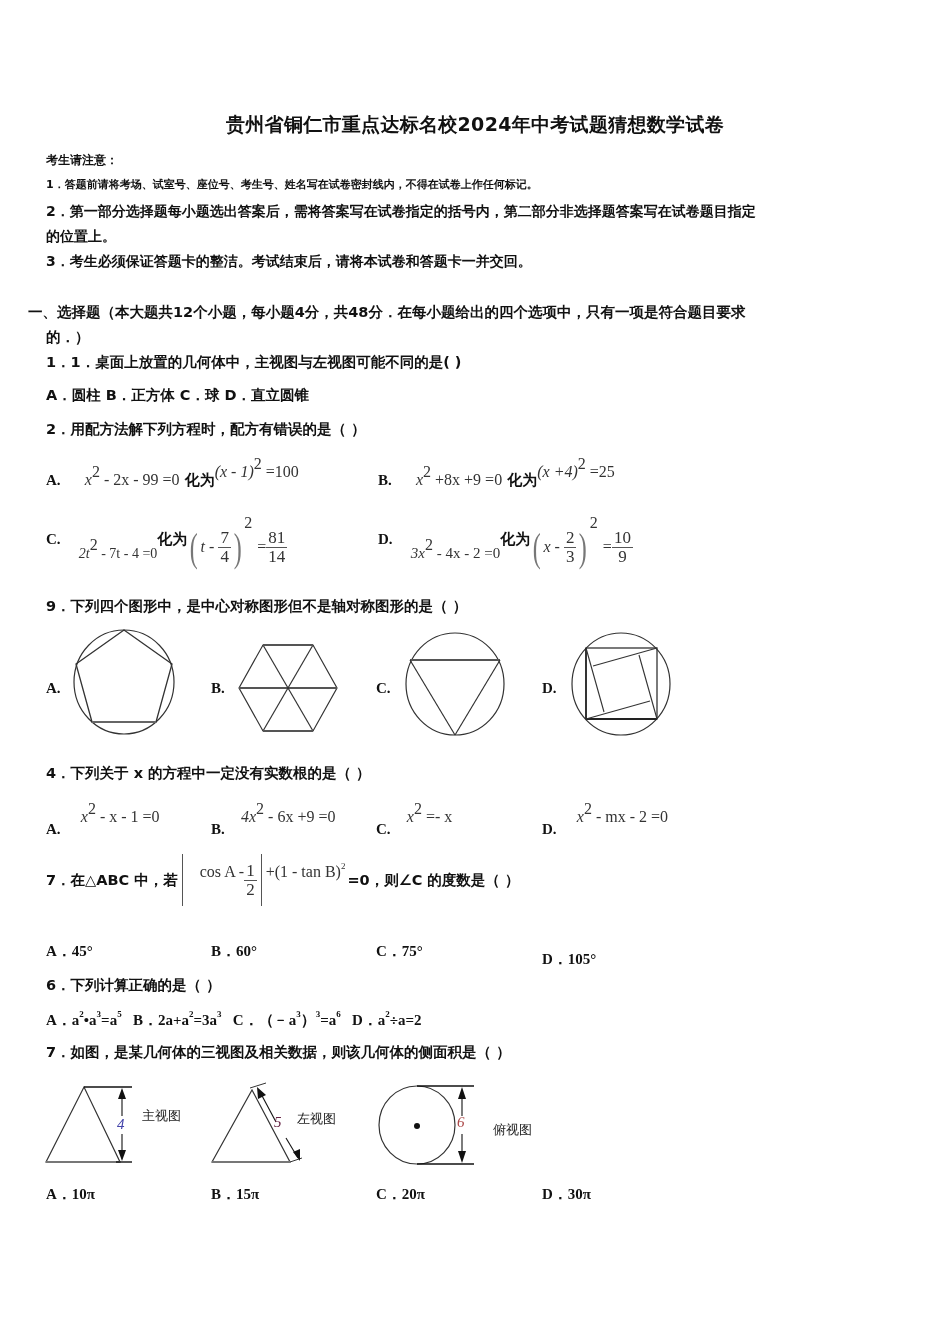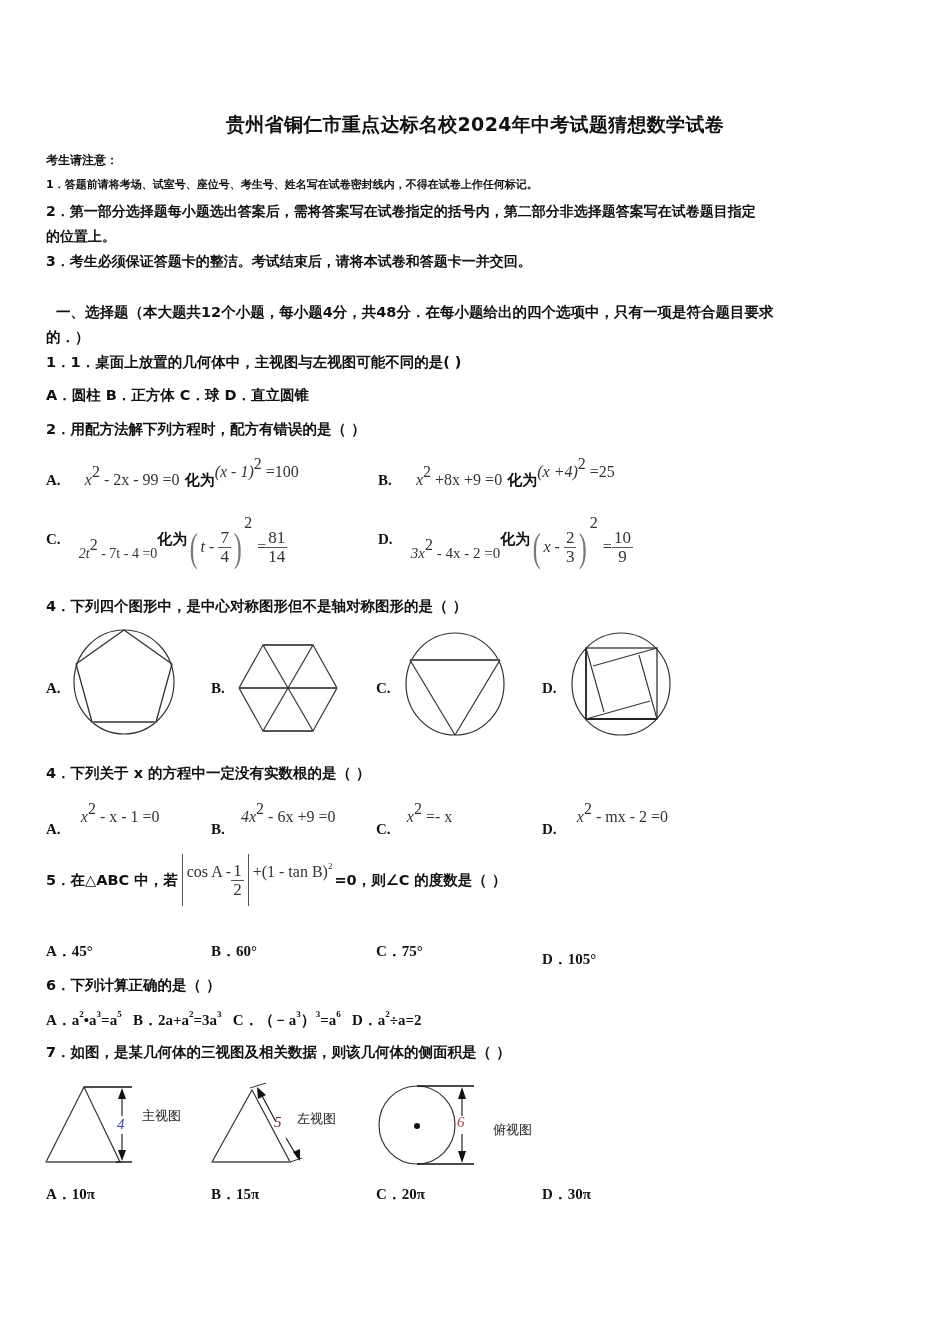--- a/index.html
+++ b/index.html
@@ -27,21 +27,21 @@
 <body>
 
 <div class="abs title">贵州省铜仁市重点达标名校2024年中考试题猜想数学试卷</div>
 
 <div class="abs txt" style="left:46px; top:152px; font-size:12px;">考生请注意：</div>
 <div class="abs txt" style="left:46px; top:177px; font-size:11px;">1．答题前请将考场、试室号、座位号、考生号、姓名写在试卷密封线内，不得在试卷上作任何标记。</div>
 <div class="abs txt" style="left:46px; top:203px; font-size:14px;">2．第一部分选择题每小题选出答案后，需将答案写在试卷指定的括号内，第二部分非选择题答案写在试卷题目指定</div>
 <div class="abs txt" style="left:46px; top:228px; font-size:14px;">的位置上。</div>
 <div class="abs txt" style="left:46px; top:253px; font-size:14px;">3．考生必须保证答题卡的整洁。考试结束后，请将本试卷和答题卡一并交回。</div>
 
-<div class="abs txt" style="left:56px; top:303px;">一、选择题（本大题共12个小题，每小题4分，共48分．在每小题给出的四个选项中，只有一项是符合题目要求</div>
+<div class="abs txt" style="left:28px; top:303px;">一、选择题（本大题共12个小题，每小题4分，共48分．在每小题给出的四个选项中，只有一项是符合题目要求</div>
 <div class="abs txt" style="left:46px; top:328px;">的．）</div>
 
 <div class="abs txt" style="left:46px; top:353px;">1．1．桌面上放置的几何体中，主视图与左视图可能不同的是(    )</div>
 <div class="abs txt" style="left:46px; top:386px;">A．圆柱   B．正方体   C．球    D．直立圆锥</div>
 
 <div class="abs txt" style="left:46px; top:420px;">2．用配方法解下列方程时，配方有错误的是（   ）</div>
 
 <div class="abs" style="left:46px; top:455px;">
   <span class="opt">A.</span>
   <span style="display:inline-block; width:14px;"></span>
@@ -63,21 +63,21 @@
   <span class="mathn" style="position:relative; top:-6px;">=</span><span class="frac" style="position:relative; top:-6px;"><span class="num">81</span><span class="den">14</span></span>
 </div>
 
 <div class="abs" style="left:378px; top:514px;">
   <span class="opt" style="position:relative; top:-14px;">D.</span>
   <span style="display:inline-block; width:8px;"></span>
   <span class="math" style="font-size:15px;">3x</span><sup class="mathn">2</sup><span class="mathn" style="font-size:15px;"> - 4x - 2 =0</span><span class="bold-cn" style="position:relative; top:-14px;">化为</span><span class="paren" style="position:relative; top:-6px;">(</span><span class="math" style="position:relative; top:-6px;">x - </span><span class="frac" style="position:relative; top:-6px;"><span class="num">2</span><span class="den">3</span></span><span class="paren" style="position:relative; top:-6px;">)</span><sup class="mathn" style="vertical-align:30px;">2</sup>
   <span class="mathn" style="position:relative; top:-6px;">=</span><span class="frac" style="position:relative; top:-6px;"><span class="num">10</span><span class="den">9</span></span>
 </div>
 
-<div class="abs txt" style="left:46px; top:597px;">4．下列四个图形中，是中心对称图形但不是轴对称图形的是（        ）</div>
+<div class="abs txt" style="left:46px; top:597px;">9．下列四个图形中，是中心对称图形但不是轴对称图形的是（        ）</div>
 
 <div class="abs opt" style="left:46px; top:680px;">A.</div>
 <svg style="left:72px; top:626px;" width="106" height="108" viewBox="0 0 106 108">
   <ellipse cx="52" cy="56" rx="50" ry="52" fill="none" stroke="#333" stroke-width="1.2"></ellipse>
   <polygon points="52,4 100,38 84,96 20,96 4,38" fill="none" stroke="#333" stroke-width="1.3"></polygon>
   <line x1="20" y1="96" x2="84" y2="96" stroke="#666" stroke-width="2.2"></line>
 </svg>
 
 <div class="abs opt" style="left:211px; top:680px;">B.</div>
 <svg style="left:238px; top:644px;" width="100" height="88" viewBox="0 0 100 88">
@@ -126,23 +126,23 @@
   <span style="display:inline-block; width:6px;"></span>
   <span class="math">x</span><sup class="mathn">2</sup><span class="mathn"> =- x</span>
 </div>
 <div class="abs" style="left:542px; top:800px;">
   <span class="opt" style="position:relative; top:12px;">D.</span>
   <span style="display:inline-block; width:10px;"></span>
   <span class="math">x</span><sup class="mathn">2</sup><span class="mathn"> -  mx -  2 =0</span>
 </div>
 
 <div class="abs" style="left:46px; top:854px; display:flex; align-items:center;">
-  <span class="txt">5．在△ABC 中，若</span>
+  <span class="txt">7．在△ABC 中，若</span>
   <span class="absbar"></span>
-  <span class="mathn" style="position:relative; top:-8px;">cos A - </span>
+  <span class="mathn" style="position:relative; top:-8px;margin-left:13px;">cos A - </span>
   <span class="frac">
       <span class="num">1</span>
       <span class="den">2</span>
     </span>
   <span class="absbar"></span>
   <span class="mathn" style="position:relative; top:-8px;">+(1 -  tan B)</span>
     <sup class="mathn" style="position:relative; top:-14px; font-size:9px;">2</sup>
   <span class="txt" style="margin-left:2px;">=0，则∠C 的度数是（ ）</span>
 </div>
 

